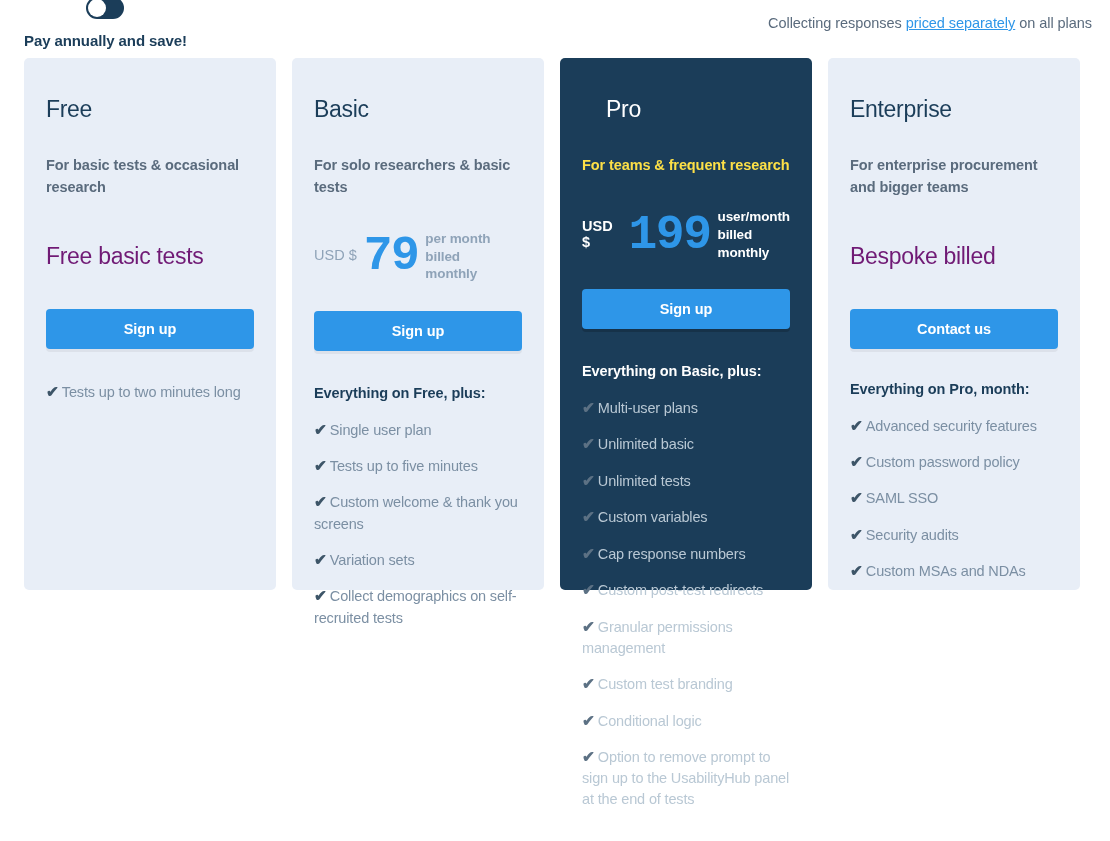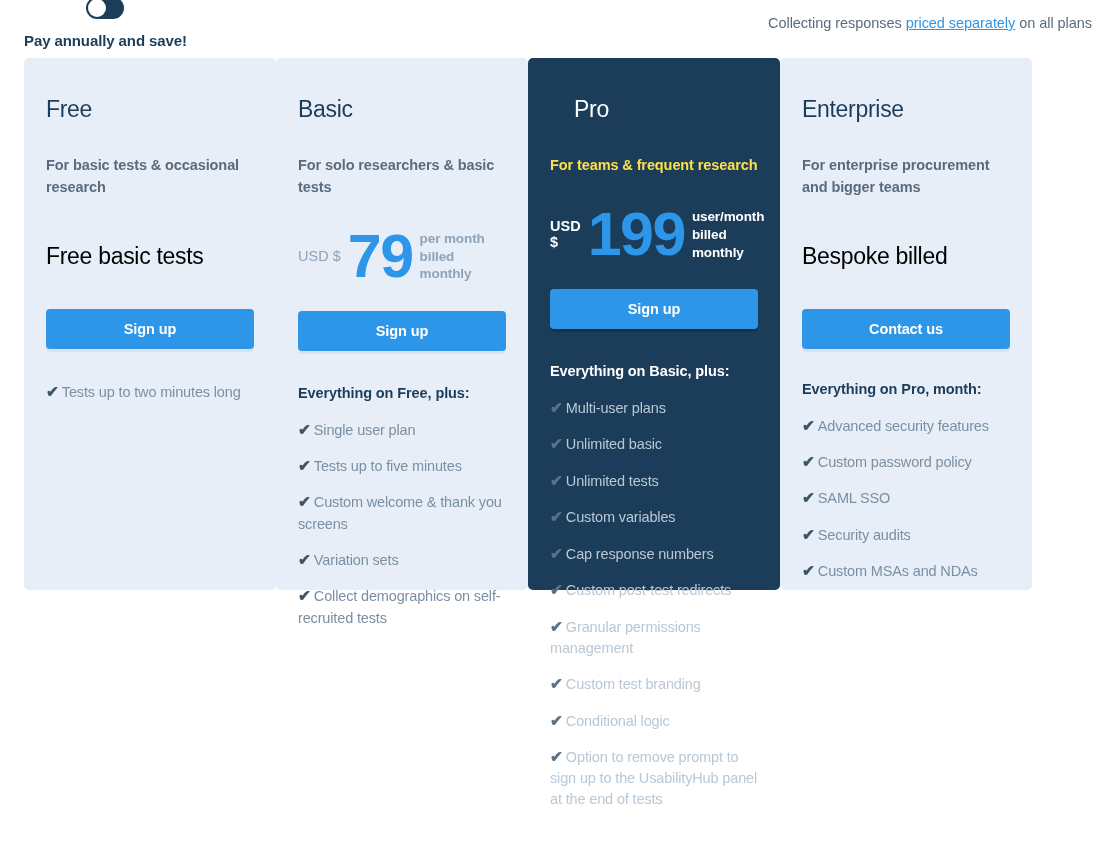--- a/index.html
+++ b/index.html
@@ -60,20 +60,21 @@
     letter-spacing: -0.05px;
   }
   .topnote a {
     color: #2e96e8;
     text-decoration: underline;
   }
 
   
   .cards {
     display: flex;
+    gap: 16px;
     padding: 12px 18px 0 24px;
     height: 544px;
   }
 
   .card {
     width: 252px;
     flex: none;
     border-radius: 5px;
     background: #e8eef7;
     padding: 30px 22px 0 22px;
@@ -105,44 +106,45 @@
   
   .price-block {
     height: 72px;
     display: flex;
     align-items: center;
     margin-top: 22px;
   }
 
   .price-free {
     font-size: 23px;
-    color: #000000;
+    color: #701a75;
     letter-spacing: -0.3px;
   }
 
   .price-row {
     display: flex;
     align-items: center;
     gap: 7px;
   }
   .currency {
     font-size: 14.5px;
     color: #8fa3b8;
     font-weight: normal;
     letter-spacing: 0;
     padding-bottom: 2px;
   }
   .card.dark .currency { color: #ffffff; font-weight: bold; }
 
   .amount {
-    font-size: 61px;
+    font-size: 48px;
     color: #2e96e8;
     font-weight: bold;
     letter-spacing: -1.5px;
     line-height: 1;
+    font-family: Liberation Mono, monospace;
   }
 
   .period {
     font-size: 13.5px;
     line-height: 1.33;
     color: #8fa3b8;
     font-weight: bold;
     letter-spacing: -0.1px;
   }
   .card.dark .period { color: #ffffff; }

